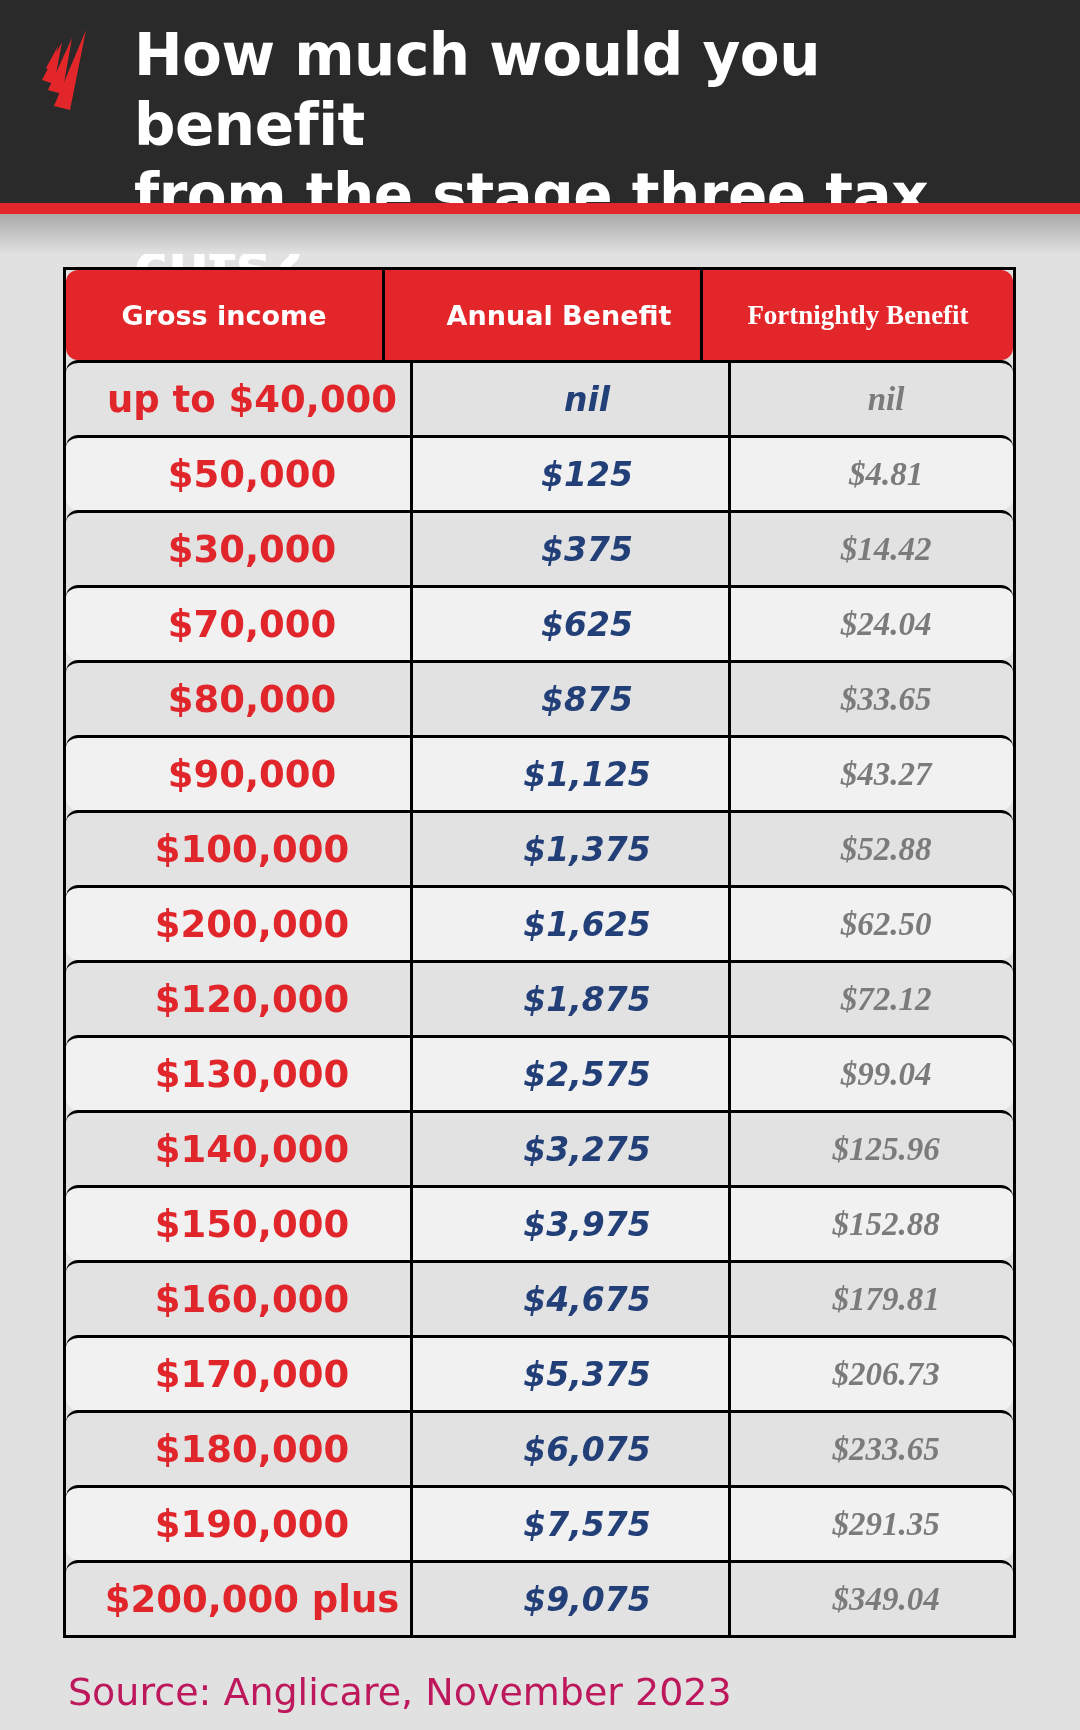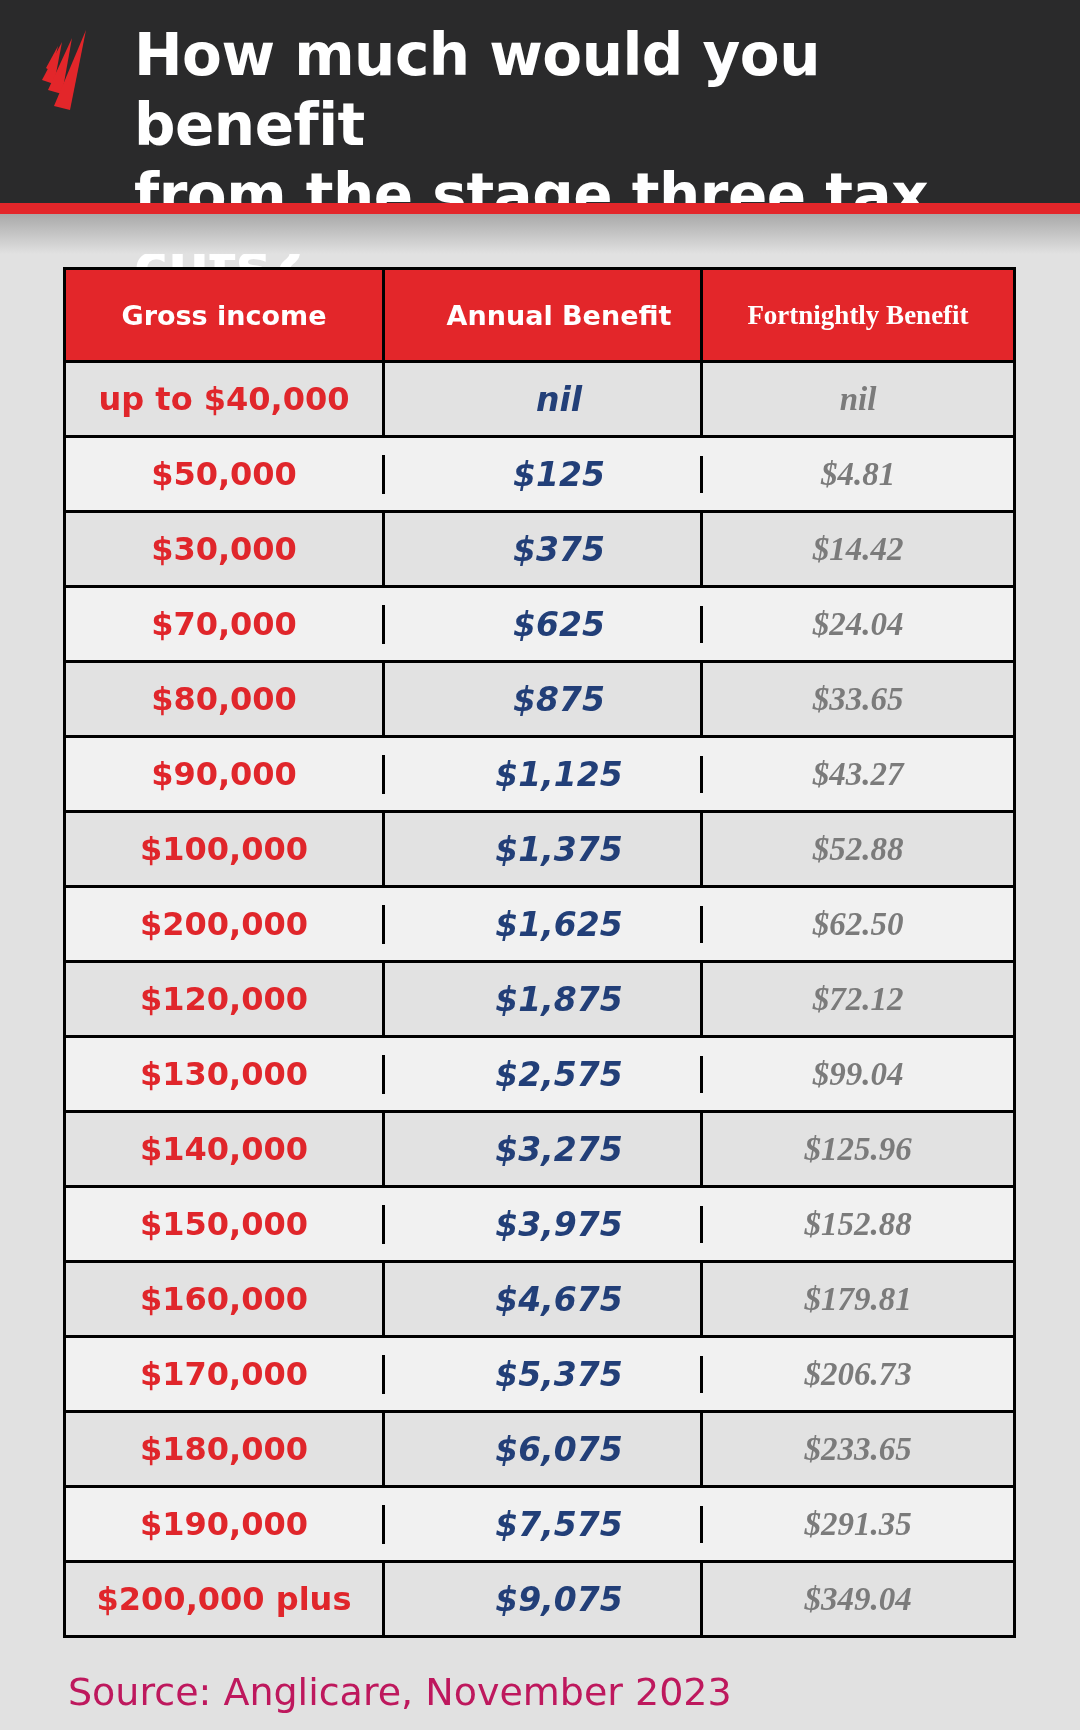--- a/index.html
+++ b/index.html
@@ -27,32 +27,32 @@
   .title {
     position: absolute; left: 134px; top: 20px; width: 930px;
     color: #ffffff; font-weight: bold; font-size: 58px; line-height: 70px;
     letter-spacing: -0.5px;
   }
   .table {
     position: absolute; left: 63px; top: 267px; width: 953px;
     border: 3px solid #000; box-sizing: border-box;
     border-collapse: collapse;
   }
-  .row { display: flex; height: 75px; border-top: 3px solid #000; box-sizing: border-box; }
+  .row { display: flex; height: 75px; border-top: 3px solid #000; box-sizing: border-box; border-radius: 12px; }
   .row.head { height: 90px; border-top: none; background: #e3262a; }
   .cell {
     flex: none; display: flex; align-items: center; justify-content: center;
     box-sizing: border-box; border-left: 3px solid #000;
   }
   .cell:first-child { border-left: none; }
   .c1 { width: 316px; } .c2 { width: 318px; padding-left: 33px; } .c3 { width: 313px; font-family: Liberation Serif, serif; }
   .head .cell { color: #fff; font-weight: bold; font-size: 27px; }
   .row.odd { background: #e2e2e2; }
-  .row.even { background: #f1f1f1; align-items: center; }
-  .inc { color: #e0262b; font-weight: bold; font-size: 32px; }
+  .row.even { background: #f1f1f1; }
+  .inc { color: #e0262b; font-weight: bold; font-size: 37px; margin-left: 28px; }
   .ann { color: #223f78; font-weight: bold; font-style: italic; font-size: 33px; }
   .fort { color: #7b7b7b; font-weight: bold; font-style: italic; font-size: 33px; }
   .source {
     position: absolute; left: 68px; top: 1660px;
     font-size: 38px; color: #be185d; font-family: "DejaVu Sans", sans-serif; margin-top: 10px;
   }
 </style>
 </head>
 <body>
 

